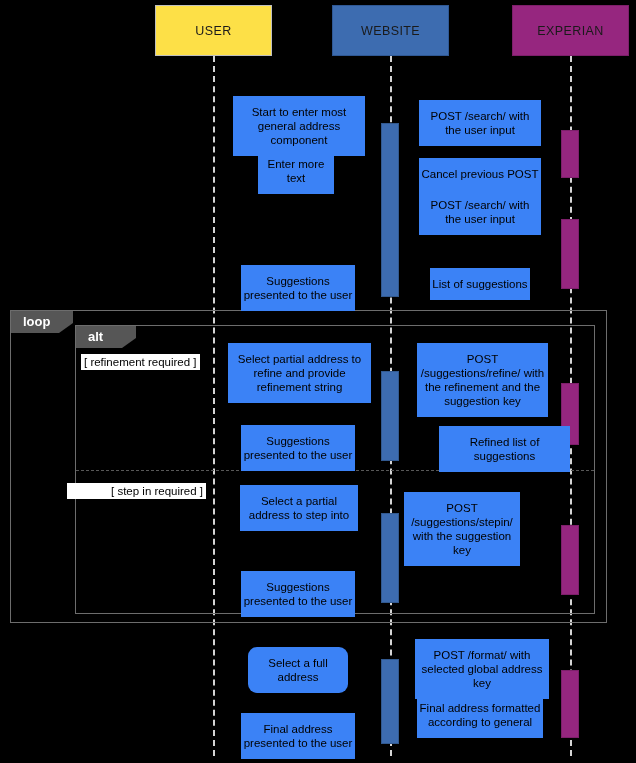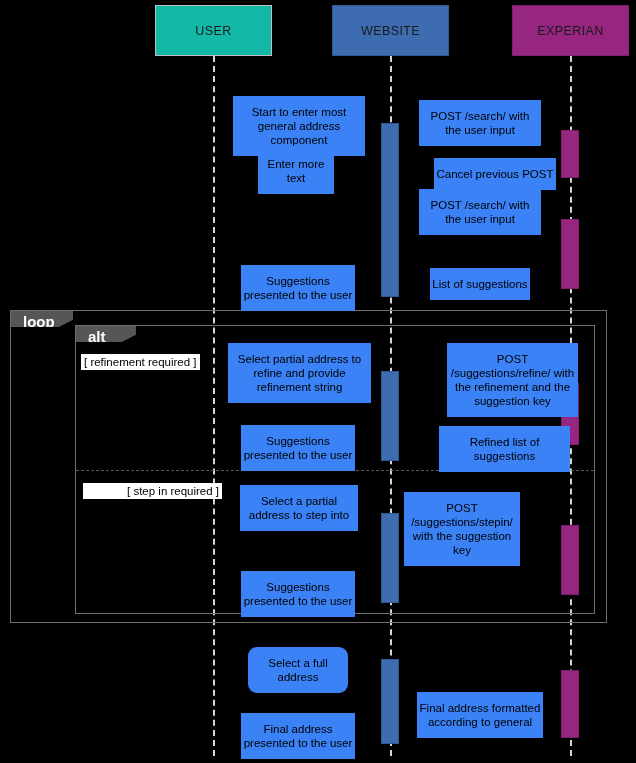--- a/index.html
+++ b/index.html
@@ -22,21 +22,21 @@
     box-sizing: border-box;
     display: flex;
     align-items: center;
     justify-content: center;
     border: 1px solid #7f7f7f;
     font-size: 12.5px;
     letter-spacing: 0.4px;
     color: #1a1a1a;
     text-align: center;
   }
-  .actor-box.user     { background: #14b8a6; border-color: #bfbfbf; text-align: right; }
+  .actor-box.user     { background: #fde047; border-color: #bfbfbf; text-align: right; }
   .actor-box.website  { background: #3d6cb0; border-color: #2f5894; }
   .actor-box.experian { background: #96267f; border-color: #7d1f6a; }
 
   
   .lifeline {
     position: absolute;
     width: 0;
     border-left: 2px dashed #d5d5d5;
   }
 
@@ -62,24 +62,24 @@
 
   
   .fragment {
     position: absolute;
     box-sizing: border-box;
     border: 1px solid #6d6d6d;
     background: transparent;
   }
   .fragment-tab {
     position: absolute;
-    height: 16px;
+    height: 22px;
     background: #565656;
     color: #ffffff;
-    font-size: 15px;
+    font-size: 13px;
     font-weight: bold;
     line-height: 22px;
     padding-left: 12px;
     box-sizing: border-box;
     clip-path: polygon(0 0, 100% 0, 100% 55%, calc(100% - 14px) 100%, 0 100%);
   }
   .fragment-divider {
     position: absolute;
     height: 0;
     border-top: 1px dashed #585858;
@@ -114,55 +114,56 @@
   <div class="lifeline" style="left:570px; top:56px; height:700px;"></div>
 
   <div class="fragment" style="left:10px; top:310px; width:597px; height:313px;"></div>
   <div class="fragment-tab" style="left:11px; top:311px; width:62px;">loop</div>
 
   <div class="fragment" style="left:75px; top:325px; width:520px; height:289px;"></div>
   <div class="fragment-tab" style="left:76px; top:326px; width:60px;">alt</div>
   <div class="fragment-divider" style="left:76px; top:470px; width:518px;"></div>
 
   <div class="guard" style="left:81px; top:354px;">[ refinement required ]</div>
-  <div class="guard" style="left:83px; top:483px;padding-left:44px;">[ step in required ]</div>
+  <div class="guard" style="left:67px; top:483px;padding-left:44px;">[ step in required ]</div>
 
   <div class="activation website" style="left:381px; top:123px; width:18px; height:174px;"></div>
   <div class="activation experian" style="left:561px; top:130px; width:18px; height:48px;"></div>
   <div class="activation experian" style="left:561px; top:219px; width:18px; height:70px;"></div>
 
   <div class="activation website" style="left:381px; top:371px; width:18px; height:90px;"></div>
   <div class="activation experian" style="left:561px; top:383px; width:18px; height:62px;"></div>
 
   <div class="activation website" style="left:381px; top:513px; width:18px; height:90px;"></div>
   <div class="activation experian" style="left:561px; top:525px; width:18px; height:70px;"></div>
 
   <div class="activation website" style="left:381px; top:659px; width:18px; height:85px;"></div>
   <div class="activation experian" style="left:561px; top:670px; width:18px; height:68px;"></div>
 
   <div class="msg" style="left:233px; top:96px; width:132px;">Start to enter most general address component</div>
   <div class="msg" style="left:419px; top:100px; width:122px;">POST /search/ with the user input</div>
 
   <div class="msg" style="left:258px; top:148px; width:76px;">Enter more text</div>
-  <div class="msg" style="left:419px; top:158px; width:122px;margin-left:15px;">Cancel previous POST</div>
+  <div class="msg" style="left:419px; top:158px; width:122px;">Cancel previous POST</div>
 
   <div class="msg" style="left:419px; top:189px; width:122px;">POST /search/ with the user input</div>
 
   <div class="msg" style="left:241px; top:265px; width:114px;">Suggestions presented to the user</div>
   <div class="msg" style="left:430px; top:268px; width:100px;">List of suggestions</div>
 
   <div class="msg" style="left:228px; top:343px; width:143px;">Select partial address to refine and provide refinement string</div>
-  <div class="msg" style="left:417px; top:343px; width:131px;margin-left:30px;">POST /suggestions/refine/ with the refinement and the suggestion key</div>
+  <div class="msg" style="left:417px; top:343px; width:131px;">POST /suggestions/refine/ with the refinement and the suggestion key</div>
 
   <div class="msg" style="left:241px; top:425px; width:114px;">Suggestions presented to the user</div>
   <div class="msg" style="left:415px; top:426px; width:131px;margin-left:24px;">Refined list of suggestions</div>
 
   <div class="msg" style="left:240px; top:485px; width:118px;">Select a partial address to step into</div>
   <div class="msg" style="left:404px; top:492px; width:116px;">POST /suggestions/stepin/ with the suggestion key</div>
 
   <div class="msg" style="left:241px; top:571px; width:114px;">Suggestions presented to the user</div>
 
   <div class="msg" style="left:248px; top:647px; width:100px;border-radius:9px;">Select a full address</div>
+  <div class="msg" style="left:415px; top:639px; width:134px;">POST /format/ with selected global address key</div>
 
   <div class="msg" style="left:241px; top:713px; width:114px;">Final address presented to the user</div>
   <div class="msg" style="left:417px; top:692px; width:126px;">Final address formatted according to general</div>
 
 </div>
 
 </body></html>

